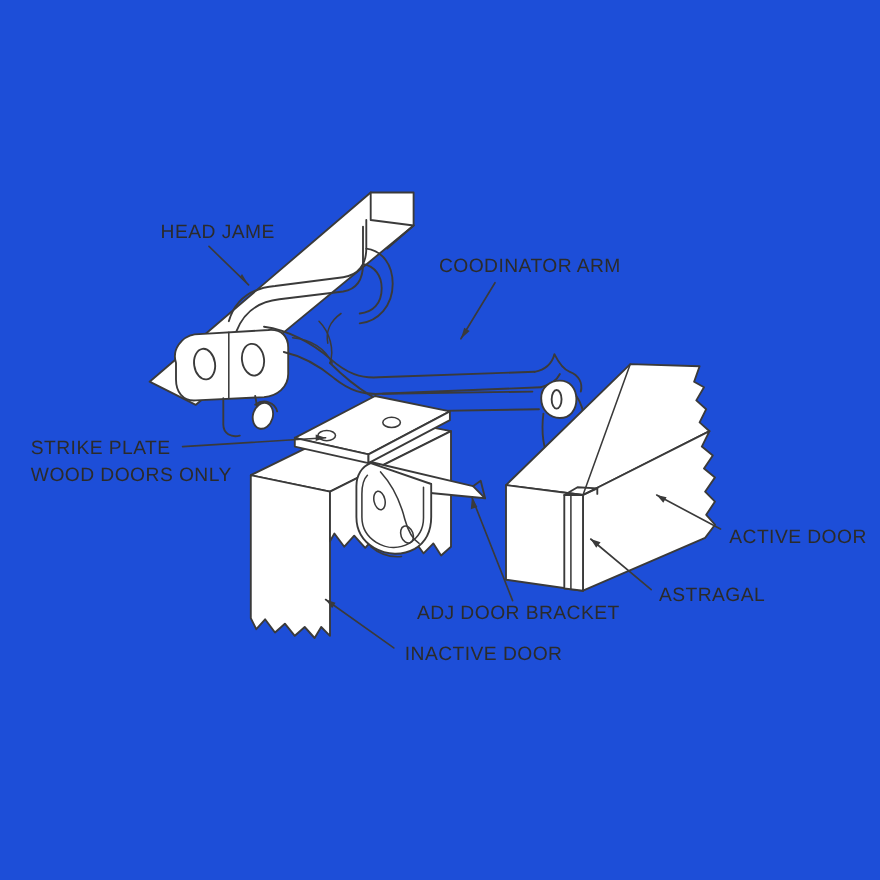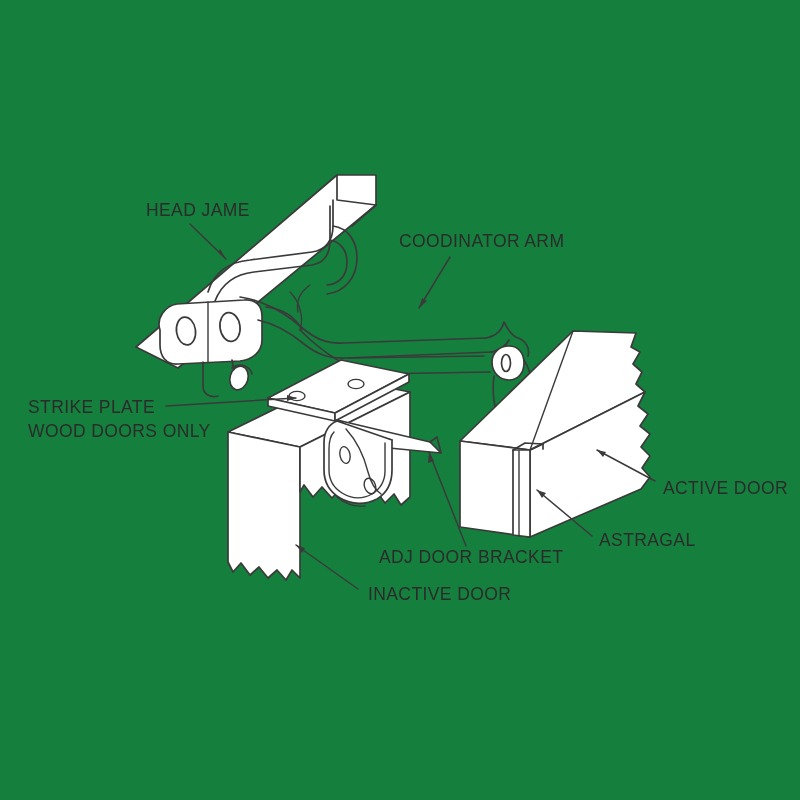--- a/index.html
+++ b/index.html
@@ -11,21 +11,21 @@
   body {
     width: 800px;
     height: 800px;
     overflow: hidden;
     font-family: "Liberation Sans", sans-serif;
   }
   #diagram-root {
     position: relative;
     width: 800px;
     height: 800px;
-    background: #15803d;
+    background: #1d4ed8;
   }
   svg#drawing {
     display: block;
     width: 800px;
     height: 800px;
   }
   .ln {
     fill: none;
     stroke: #3a3a3a;
     stroke-width: 1.7;

